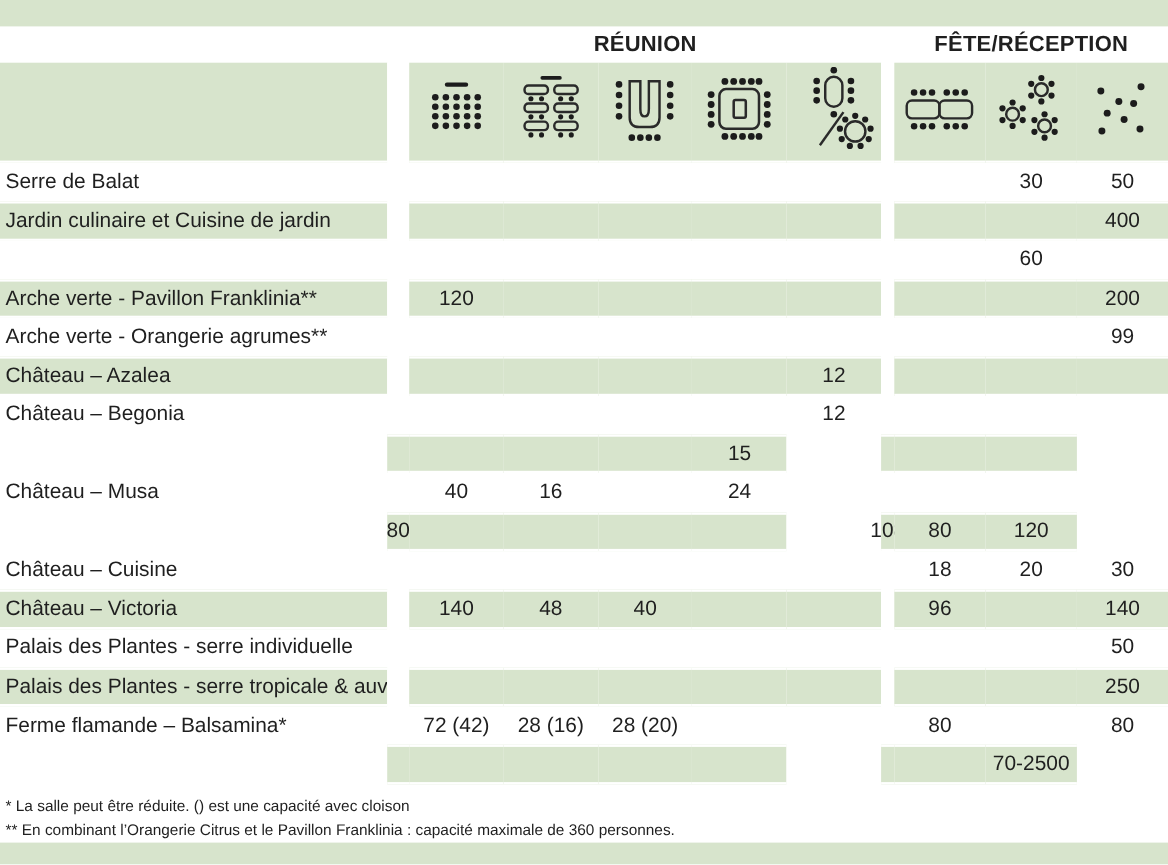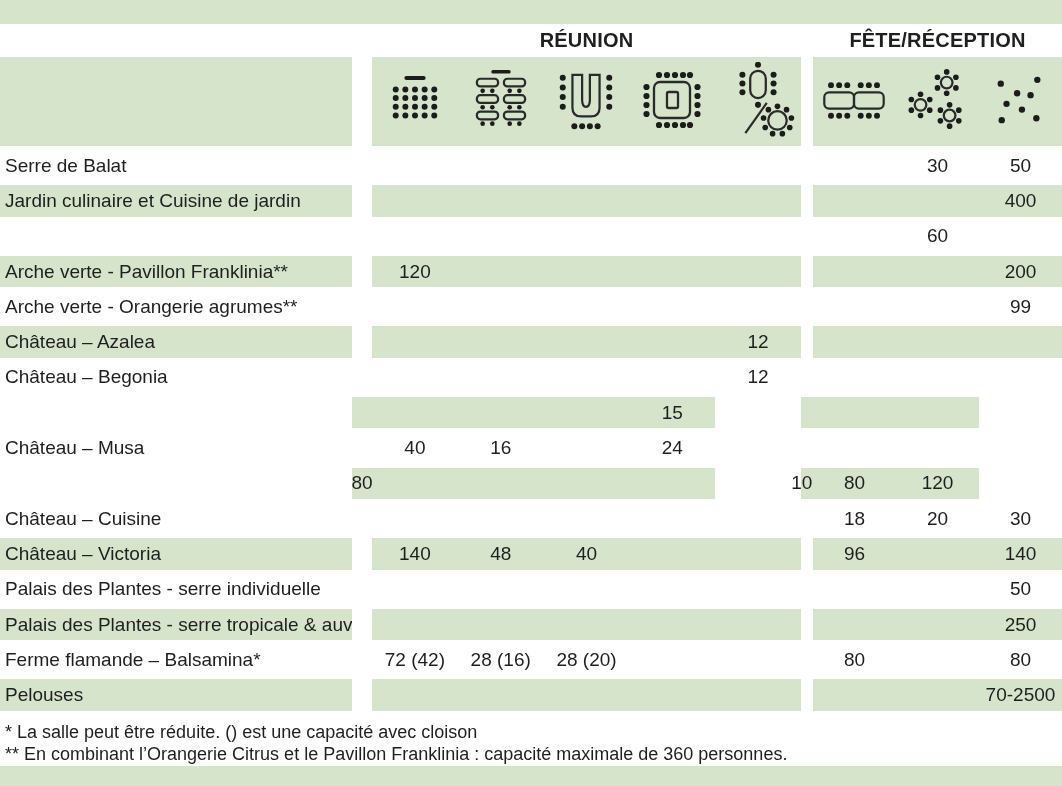--- a/index.html
+++ b/index.html
@@ -46,21 +46,21 @@
   .cell.num{justify-content:center; font-size:19px;}
   .row.green .cell{
     background:var(--green);
     border-top:2px solid #fff; border-bottom:2px solid #fff;
   }
   .row .spacer{background:#fff !important; border:none !important;}
 
   .footnotes{
     padding:8px 0 0 5px; height:53px;
   }
-  .footnote{font-size:18px; line-height:22px; white-space:nowrap;}
+  .footnote{font-size:14px; line-height:22px; white-space:nowrap;}
 
   svg .st{fill:none; stroke:#2a2a2a; stroke-width:2.3;}
   svg .dt{fill:#1c1c1c;}
   svg .bar{fill:#1c1c1c;}
 </style>
 </head>
 <body>
 
 <div class="topbar"></div>
 
@@ -492,21 +492,20 @@
     <div class="cell num">28 (20)</div>
     <div class="cell num"></div>
     <div class="cell num"></div>
     <div class="cell spacer"></div>
     <div class="cell num">80</div>
     <div class="cell num"></div>
     <div class="cell num">80</div>
   </div>
 
   <div class="grid row green">
-    <div class="cell name">Pelouses</div>
     <div class="cell spacer"></div>
     <div class="cell num"></div>
     <div class="cell num"></div>
     <div class="cell num"></div>
     <div class="cell num"></div>
     <div class="cell num"></div>
     <div class="cell spacer"></div>
     <div class="cell num"></div>
     <div class="cell num"></div>
     <div class="cell num">70-2500</div>

